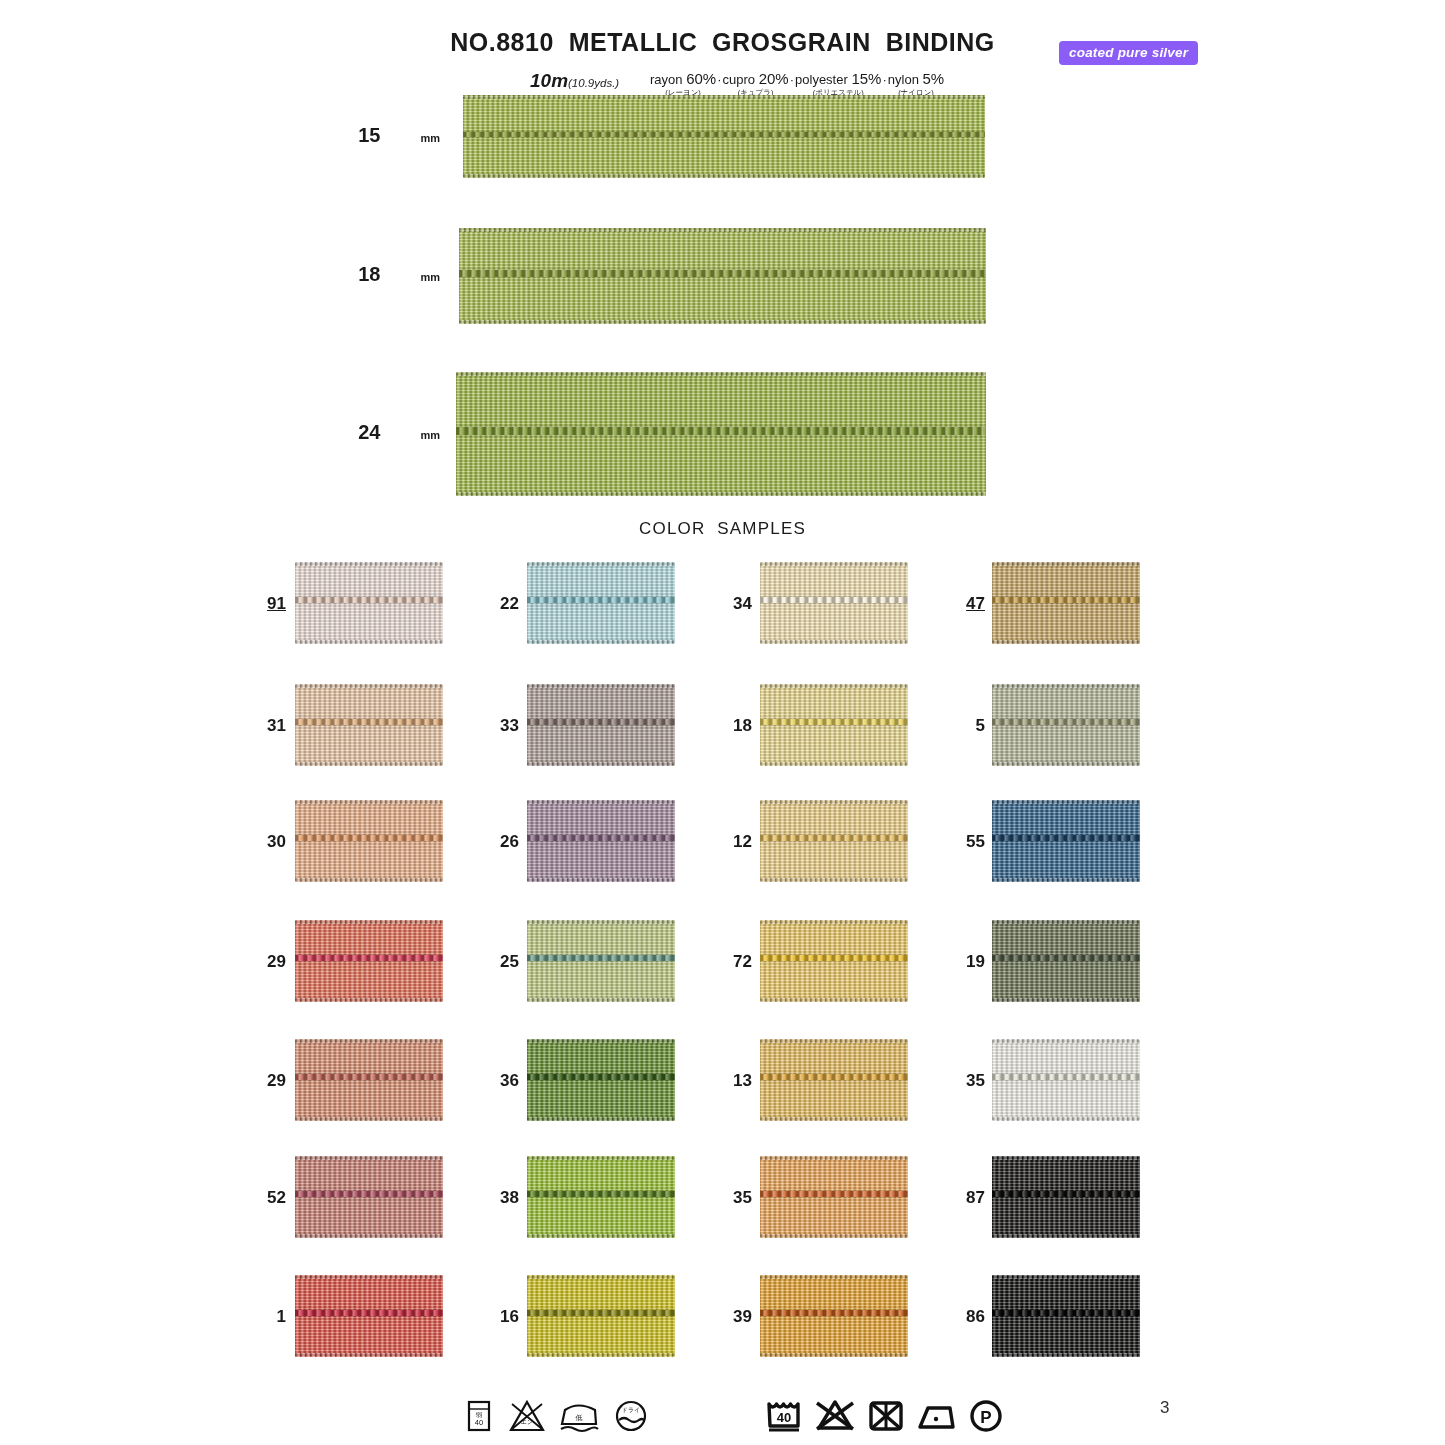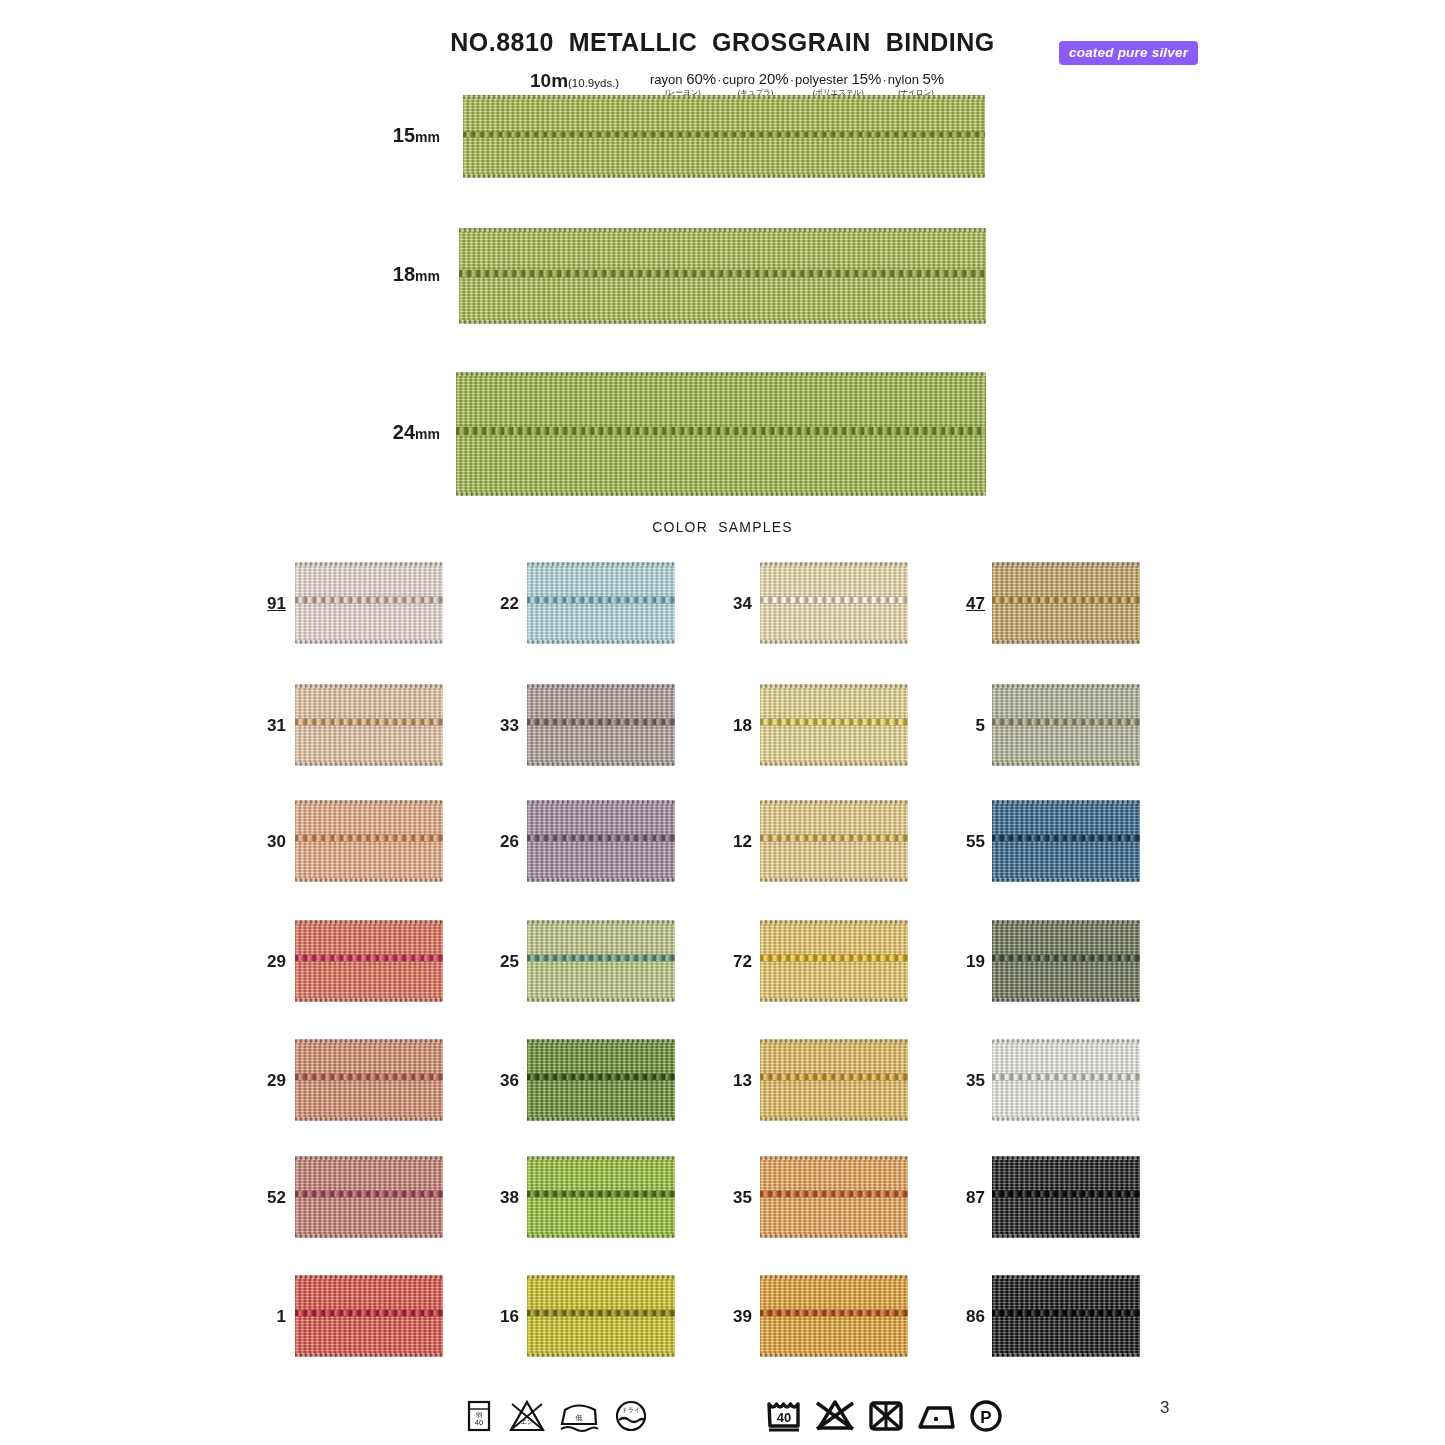--- a/index.html
+++ b/index.html
@@ -47,20 +47,21 @@
     left: 520px; top: 70px;
     width: 420px;
     height: 30px;
   }
   #spec-length {
     position: absolute;
     left: 10px; top: 0px;
     font-size: 19px;
     font-weight: 700;
     white-space: nowrap;
+    font-style: italic;
   }
   #spec-length .sub {
     font-size: 11.5px;
     font-weight: 400;
   }
   #spec-composition {
     position: absolute;
     left: 130px; top: 2px;
     white-space: nowrap;
   }
@@ -91,21 +92,21 @@
   }
 
   
   .width-label {
     position: absolute;
     font-size: 20px;
     font-weight: 700;
     white-space: nowrap;
     text-align: right;
   }
-  .width-label .unit { font-size: 14px; font-weight: 700; }
+  .width-label .unit { font-size: 11px; font-weight: 700; margin-left: 40px; }
 
   
   .ribbon {
     position: absolute;
     overflow: hidden;
   }
   
   .rib-v {
     position: absolute; inset: 0;
     background-image:
@@ -156,21 +157,21 @@
   }
   .rib-edge-top { top: 0; border-radius: 3px 3px 0 0; }
   .rib-edge-bot { bottom: 0; border-radius: 0 0 3px 3px; }
 
   
   #color-samples-heading {
     position: absolute;
     left: 0; top: 519px;
     width: 1445px;
     text-align: center;
-    font-size: 14px;
+    font-size: 17px;
     letter-spacing: 1.2px;
     white-space: pre;
   }
 
   
   #swatch-grid { position: absolute; left: 0; top: 0; width: 1445px; height: 1445px; }
   .swatch-cell { position: absolute; }
   .swatch-num {
     position: absolute;
     font-size: 17px;

